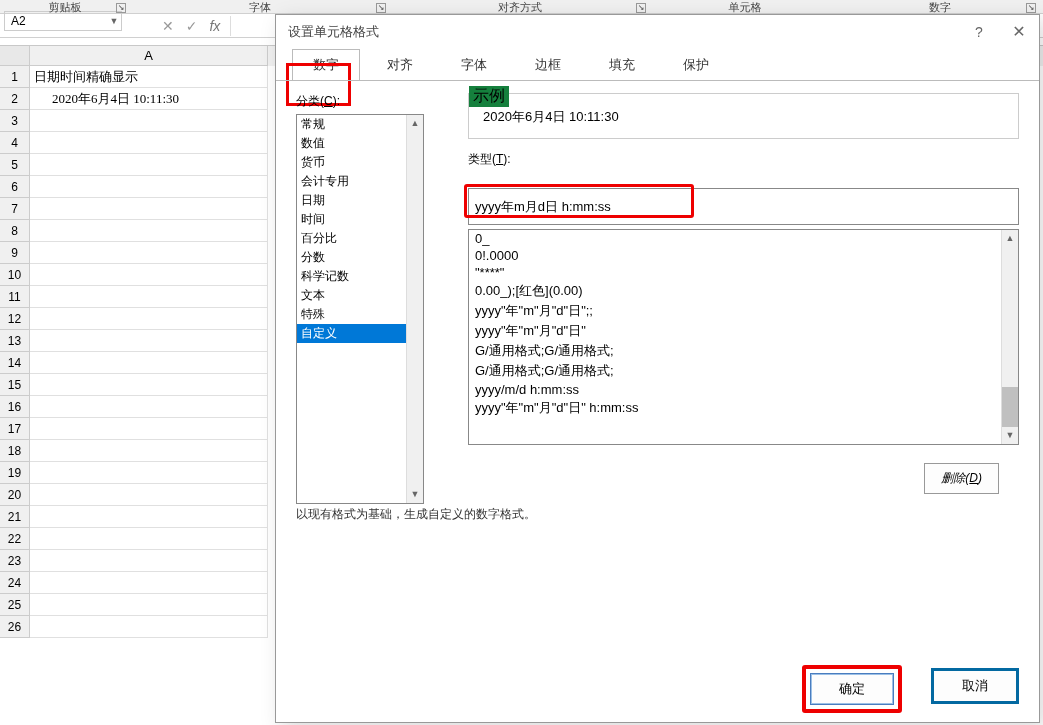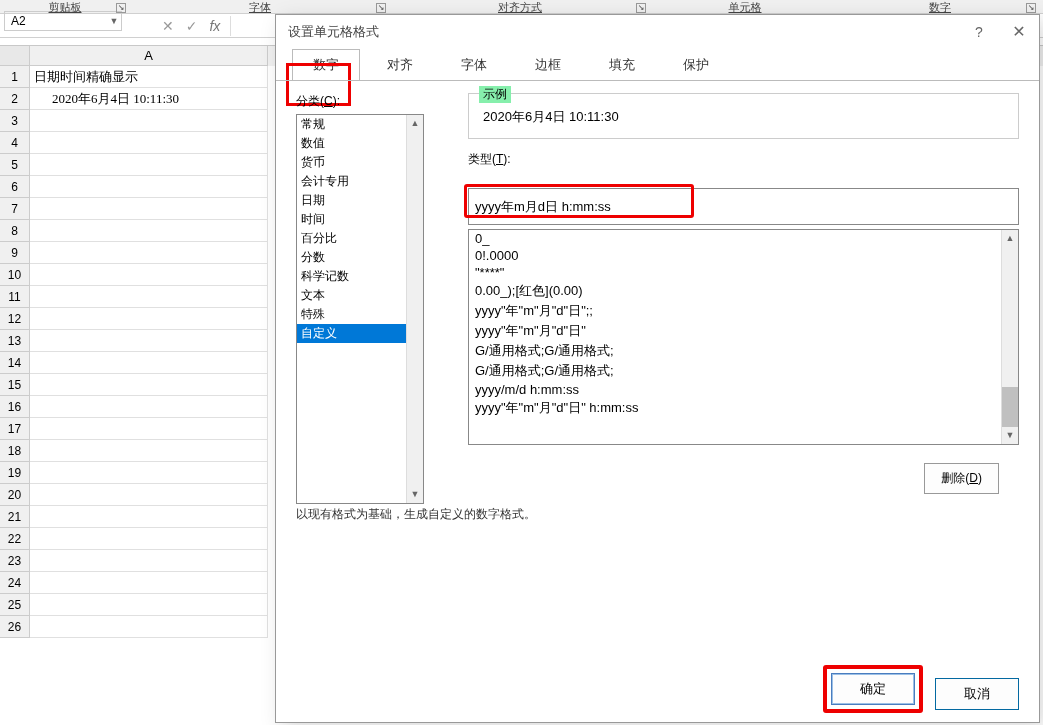--- a/index.html
+++ b/index.html
@@ -14,21 +14,20 @@
     }
     
     
     .ribbon-groups {
       display: flex;
       height: 14px;
       background: #f0f0f0;
       font-size: 11px;
       color: #444;
       border-bottom: 1px solid #d0d0d0;
-      text-decoration: underline;
     }
     .ribbon-group {
       text-align: center;
       position: relative;
     }
     .ribbon-expand {
       position: absolute;
       right: 4px;
       bottom: 0;
       width: 10px;
@@ -249,24 +248,24 @@
     }
     .example-box {
       border: 1px solid #ccc;
       padding: 8px 10px 12px 10px;
       margin-bottom: 12px;
       position: relative;
     }
     .example-label {
       position: absolute;
       top: -8px;
-      left: 10px;
-      background: #86efac;
+      left: 0;
+      background: #15803d;
       padding: 0 4px;
-      font-size: 12px;
+      font-size: 16px;
     }
     .example-val {
       font-size: 13px;
       padding-top: 6px;
       padding-left: 4px;
     }
     
     .type-label { font-size: 12px; margin-bottom: 20px; }
     .type-input-wrap {
       position: relative;
@@ -320,51 +319,52 @@
     
     .delete-btn {
       position: absolute;
       right: 20px;
       top: 370px;
       border: 1px solid #999;
       padding: 6px 16px;
       background: #fdfdfd;
       font-size: 12px;
       cursor: pointer;
+      font-style: italic;
     }
     
     .hint {
       position: absolute;
       left: 20px;
       top: 425px;
       font-size: 12px;
       color: #333;
     }
     
     .dialog-footer {
       position: absolute;
       bottom: 12px;
       right: 20px;
       display: flex;
-      gap: 15px;
-      align-items: flex-end;
+      gap: 32px;
+      align-items: flex-start;
     }
     .ok-wrap {
       position: relative;
       padding: 5px;
     }
     .ok-highlight {
       position: absolute;
       inset: -3px;
       border: 4px solid #e00;
       border-radius: 3px;
       pointer-events: none;
     }
     .dlg-btn {
-      border: 1px solid #0369a1;
+      border: 3px solid #0369a1;
       padding: 6px 28px;
       background: #fdfdfd;
       font-size: 13px;
       cursor: pointer;
     }
     .dlg-btn.primary {
       border: 1px solid #4a7dbf;
       box-shadow: inset 0 0 0 1px #9cc0e6;
     }
   </style>

